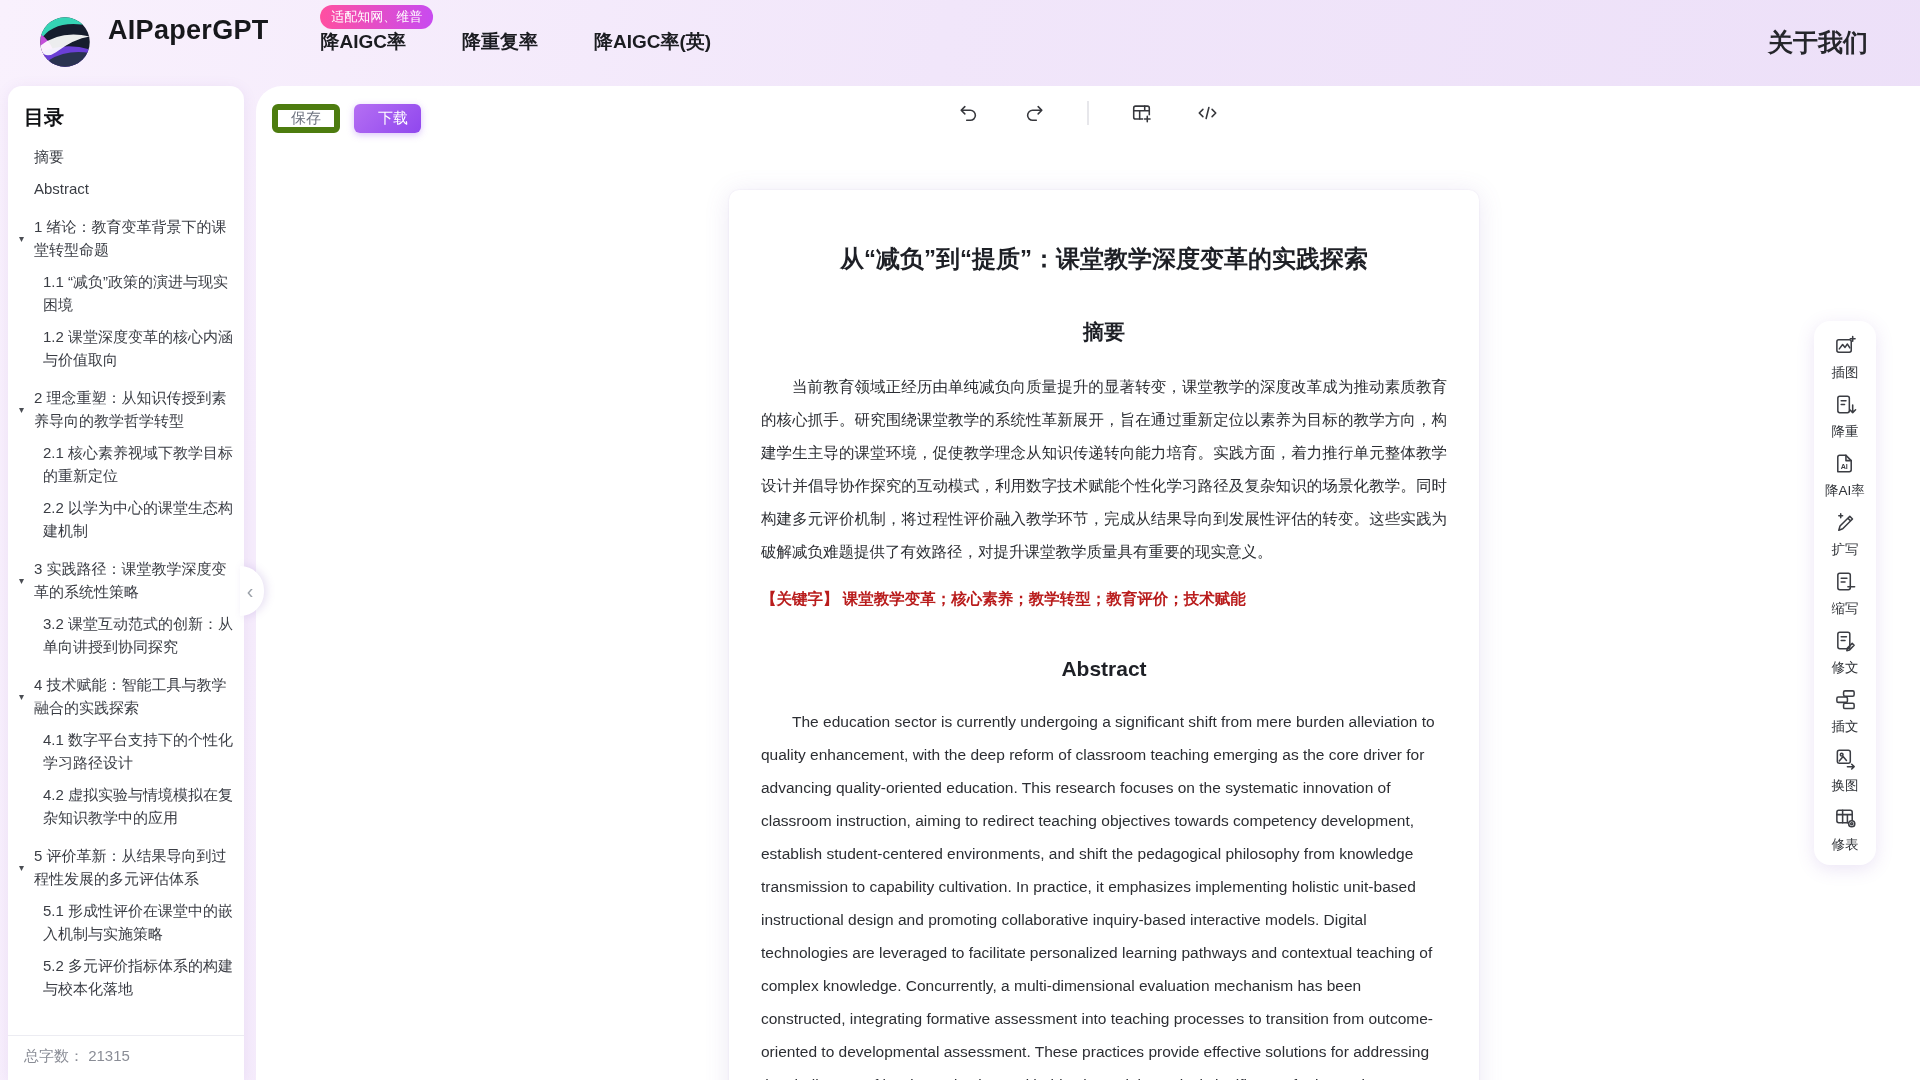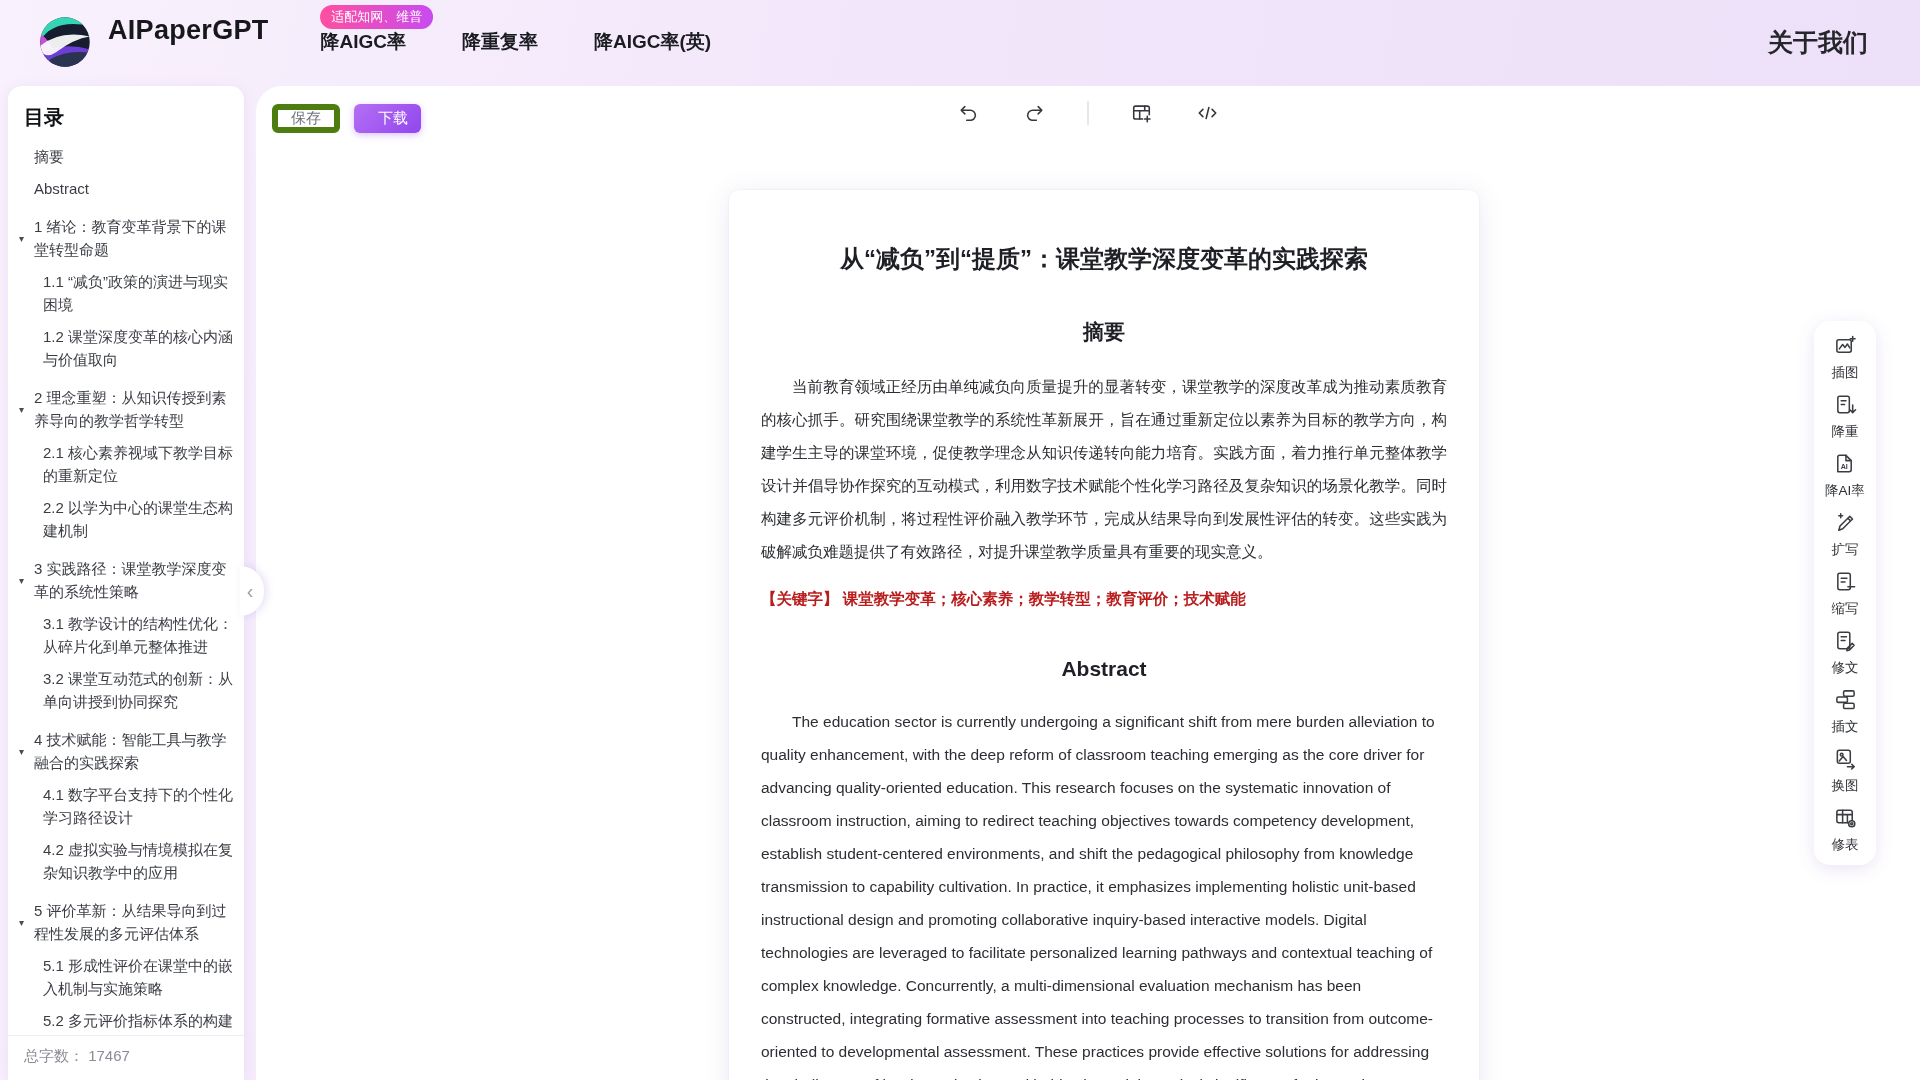--- a/index.html
+++ b/index.html
@@ -162,24 +162,20 @@
       <div class="toc-item lv2">
         
         <span>2.2 以学为中心的课堂生态构建机制</span>
       </div>
 
       <div class="toc-item lv1 has-caret gap-top">
         <span class="toc-caret">▾</span>
         <span>3 实践路径：课堂教学深度变革的系统性策略</span>
       </div>
 
-      <div class="toc-item lv2">
-        
-        <span>3.1 教学设计的结构性优化：从碎片化到单元整体推进</span>
-      </div>
 
       <div class="toc-item lv2">
         
         <span>3.2 课堂互动范式的创新：从单向讲授到协同探究</span>
       </div>
 
       <div class="toc-item lv1 has-caret gap-top">
         <span class="toc-caret">▾</span>
         <span>4 技术赋能：智能工具与教学融合的实践探索</span>
       </div>
@@ -205,21 +201,21 @@
       </div>
 
       <div class="toc-item lv2">
         
         <span>5.2 多元评价指标体系的构建与校本化落地</span>
       </div>
 
     </div>
   <div class="sidebar-footer">
     <span>总字数：</span>
-    <span>17467</span>
+    <span>21315</span>
   </div>
 </div>
 
 <div class="collapse-handle">
   <span>‹</span>
 </div>
 
 <div class="main">
   <div class="toolbar">
     <button class="btn btn-save">保存</button>

